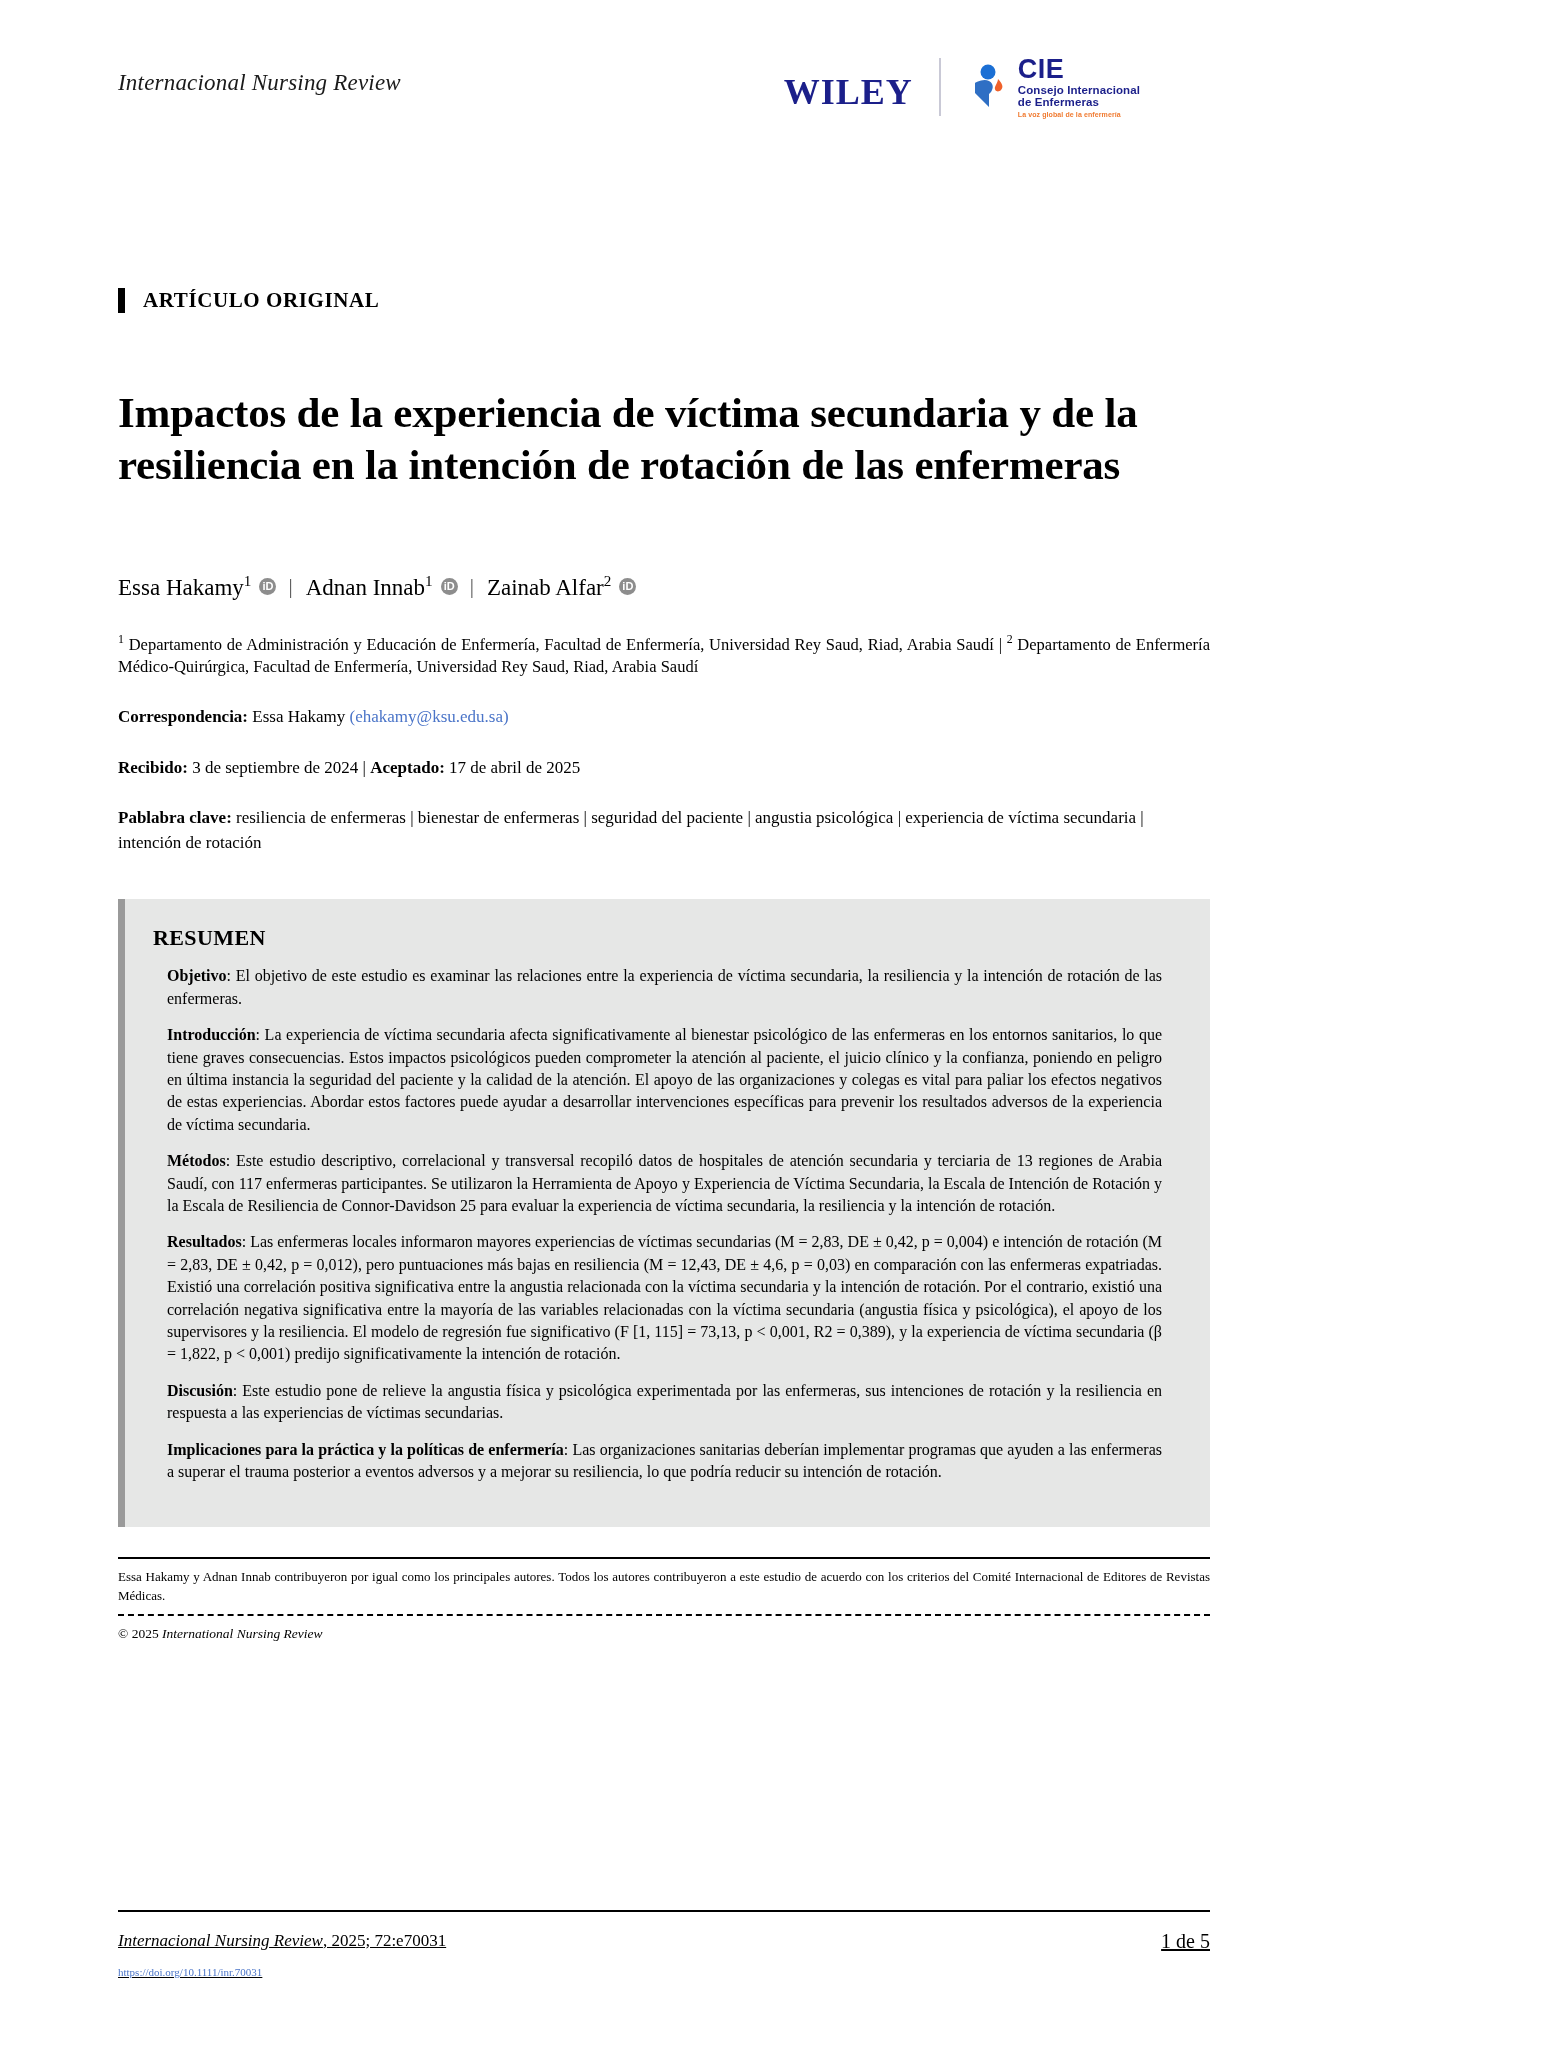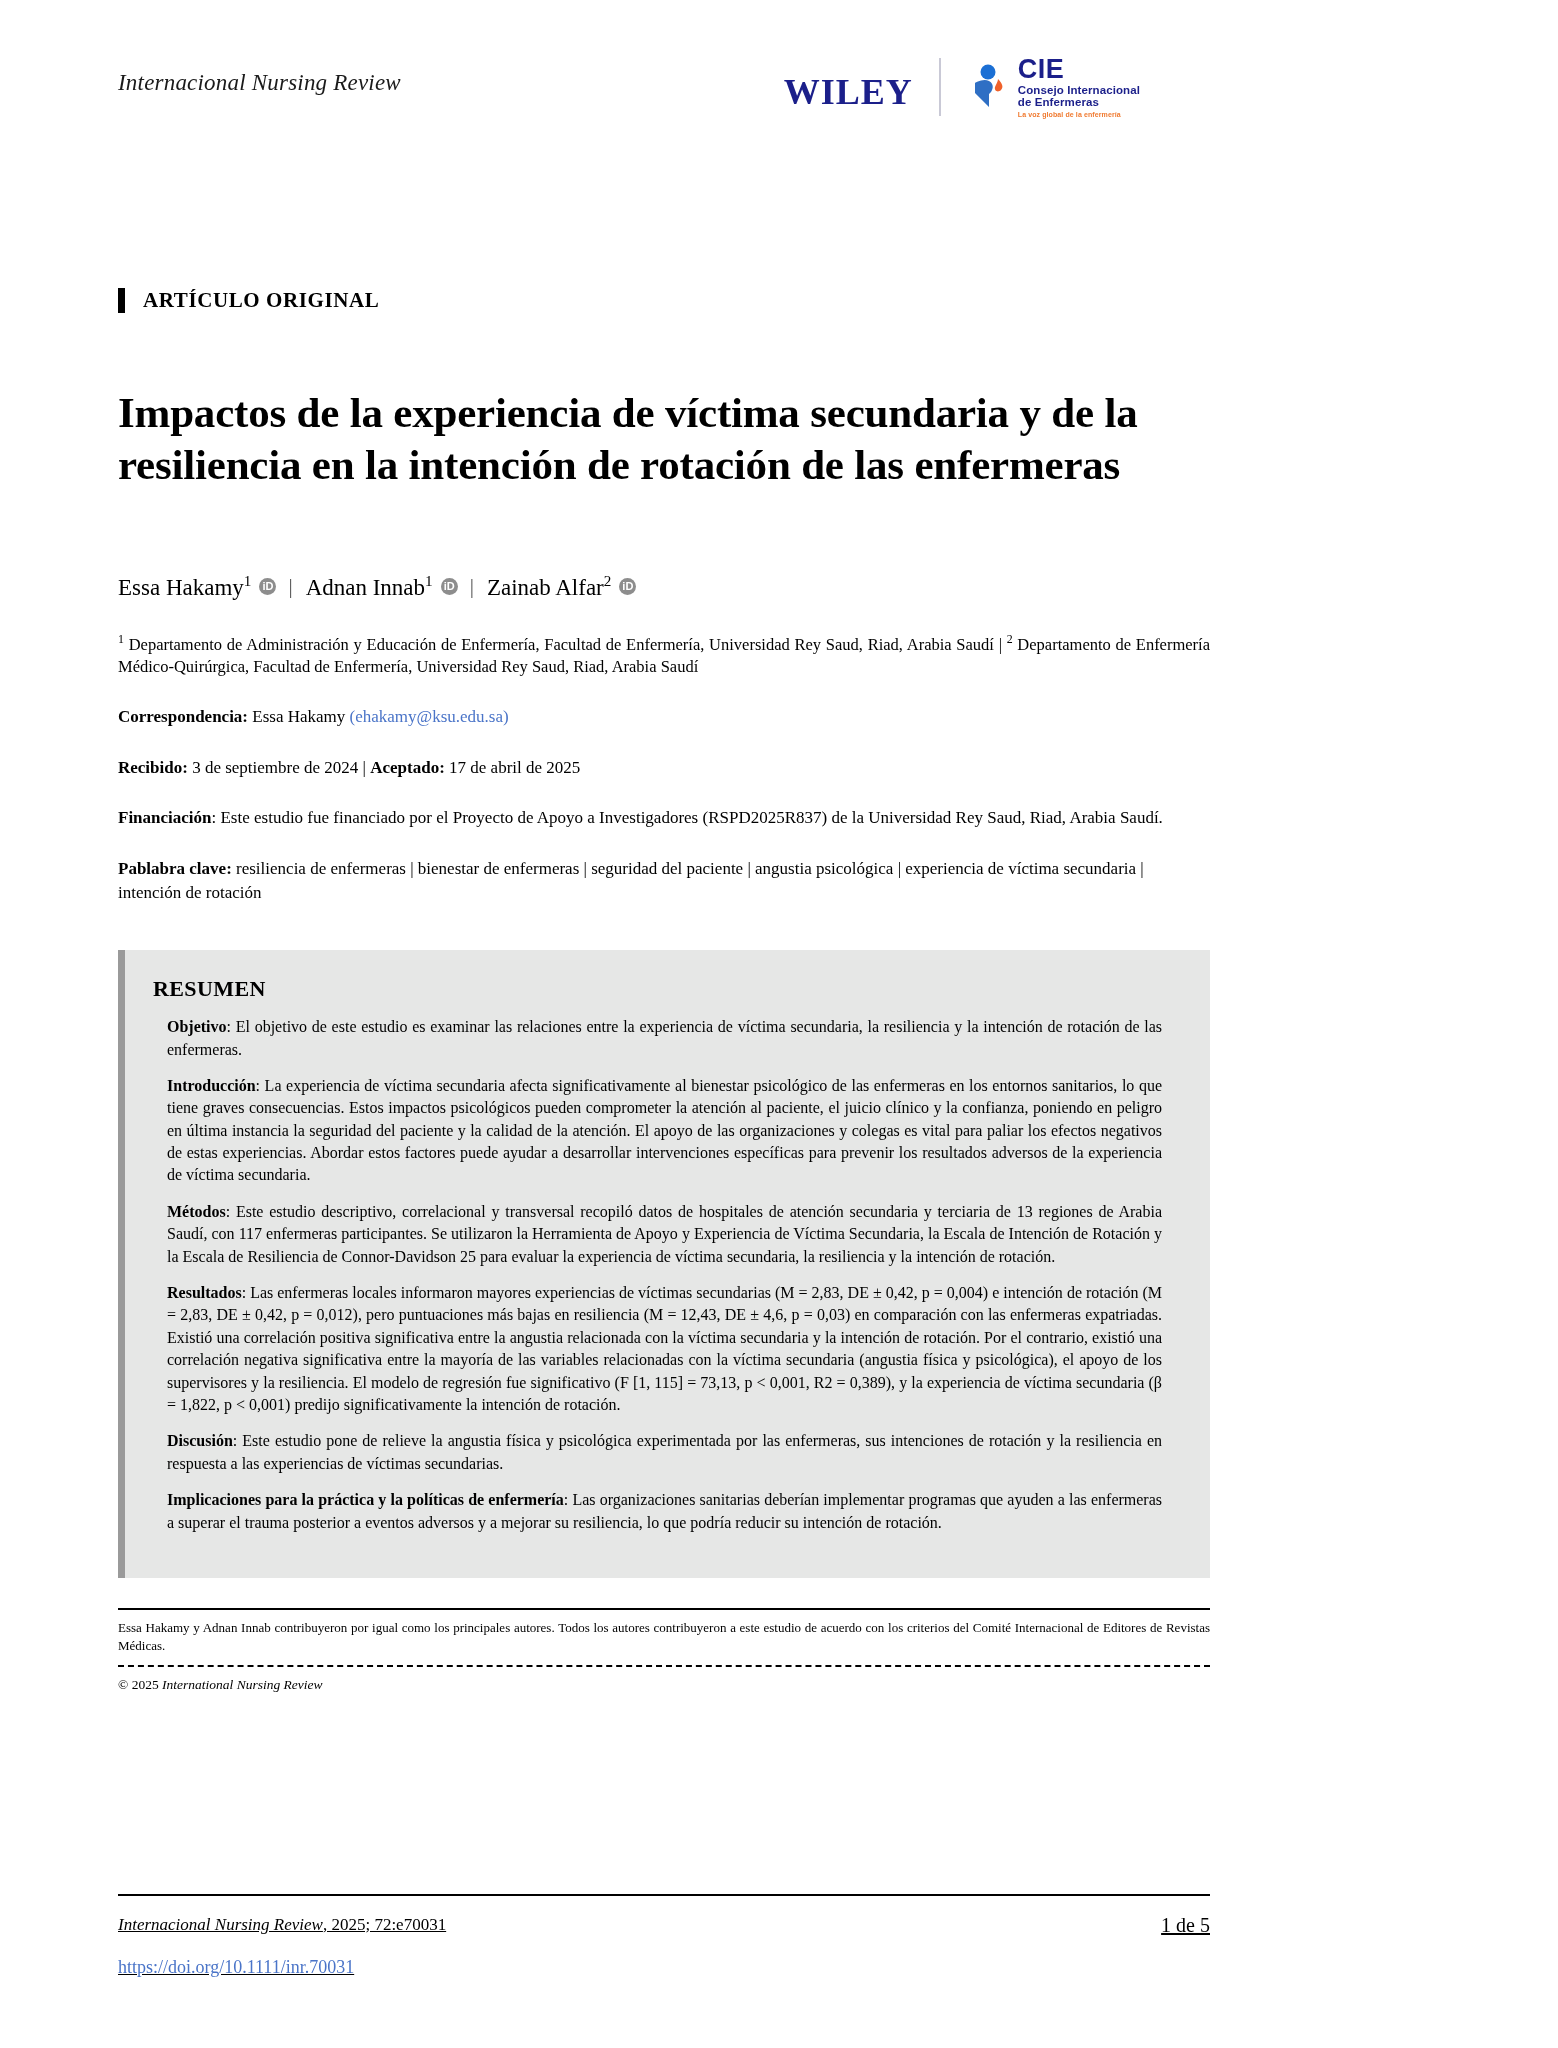--- a/index.html
+++ b/index.html
@@ -242,23 +242,23 @@
     display: flex;
     align-items: flex-start;
     justify-content: space-between;
   }
   .footer-citation {
     font-size: 17px;
     line-height: 1.55;
   }
   .footer-citation em { font-style: italic; }
   .footer-doi {
-    font-size: 18px;
+    font-size: 11px;
     color: #4a74c8;
-    margin-top: 19px;
+    margin-top: 12px;
   }
   .page-number {
     font-size: 20px;
     padding-top: 2px;
   }
 </style>
 </head>
 <body>
 
 <div class="page">
@@ -312,23 +312,20 @@
     </div>
 
     <div class="meta-line">
       <span class="meta-label">Correspondencia:</span><span> Essa Hakamy </span><span class="link">(ehakamy@ksu.edu.sa)</span>
     </div>
 
     <div class="meta-line">
       <span class="meta-label">Recibido:</span><span> 3 de septiembre de 2024 | </span><span class="meta-label">Aceptado:</span><span> 17 de abril de 2025</span>
     </div>
 
-    <div class="meta-line">
-      <span class="meta-label">Financiación</span><span>: Este estudio fue financiado por el Proyecto de Apoyo a Investigadores (RSPD2025R837) de la Universidad Rey Saud, Riad, Arabia Saudí.</span>
-    </div>
 
     <div class="meta-line">
       <span class="meta-label">Pablabra clave:</span><span> resiliencia de enfermeras | bienestar de enfermeras | seguridad del paciente | angustia psicológica | experiencia de víctima secundaria | intención de rotación</span>
     </div>
   </div>
 
   <div class="abstract">
     <div class="abstract-heading">RESUMEN</div>
 
     <p><span class="sec-label">Objetivo</span><span>: El objetivo de este estudio es examinar las relaciones entre la experiencia de víctima secundaria, la resiliencia y la intención de rotación de las enfermeras.</span></p>

